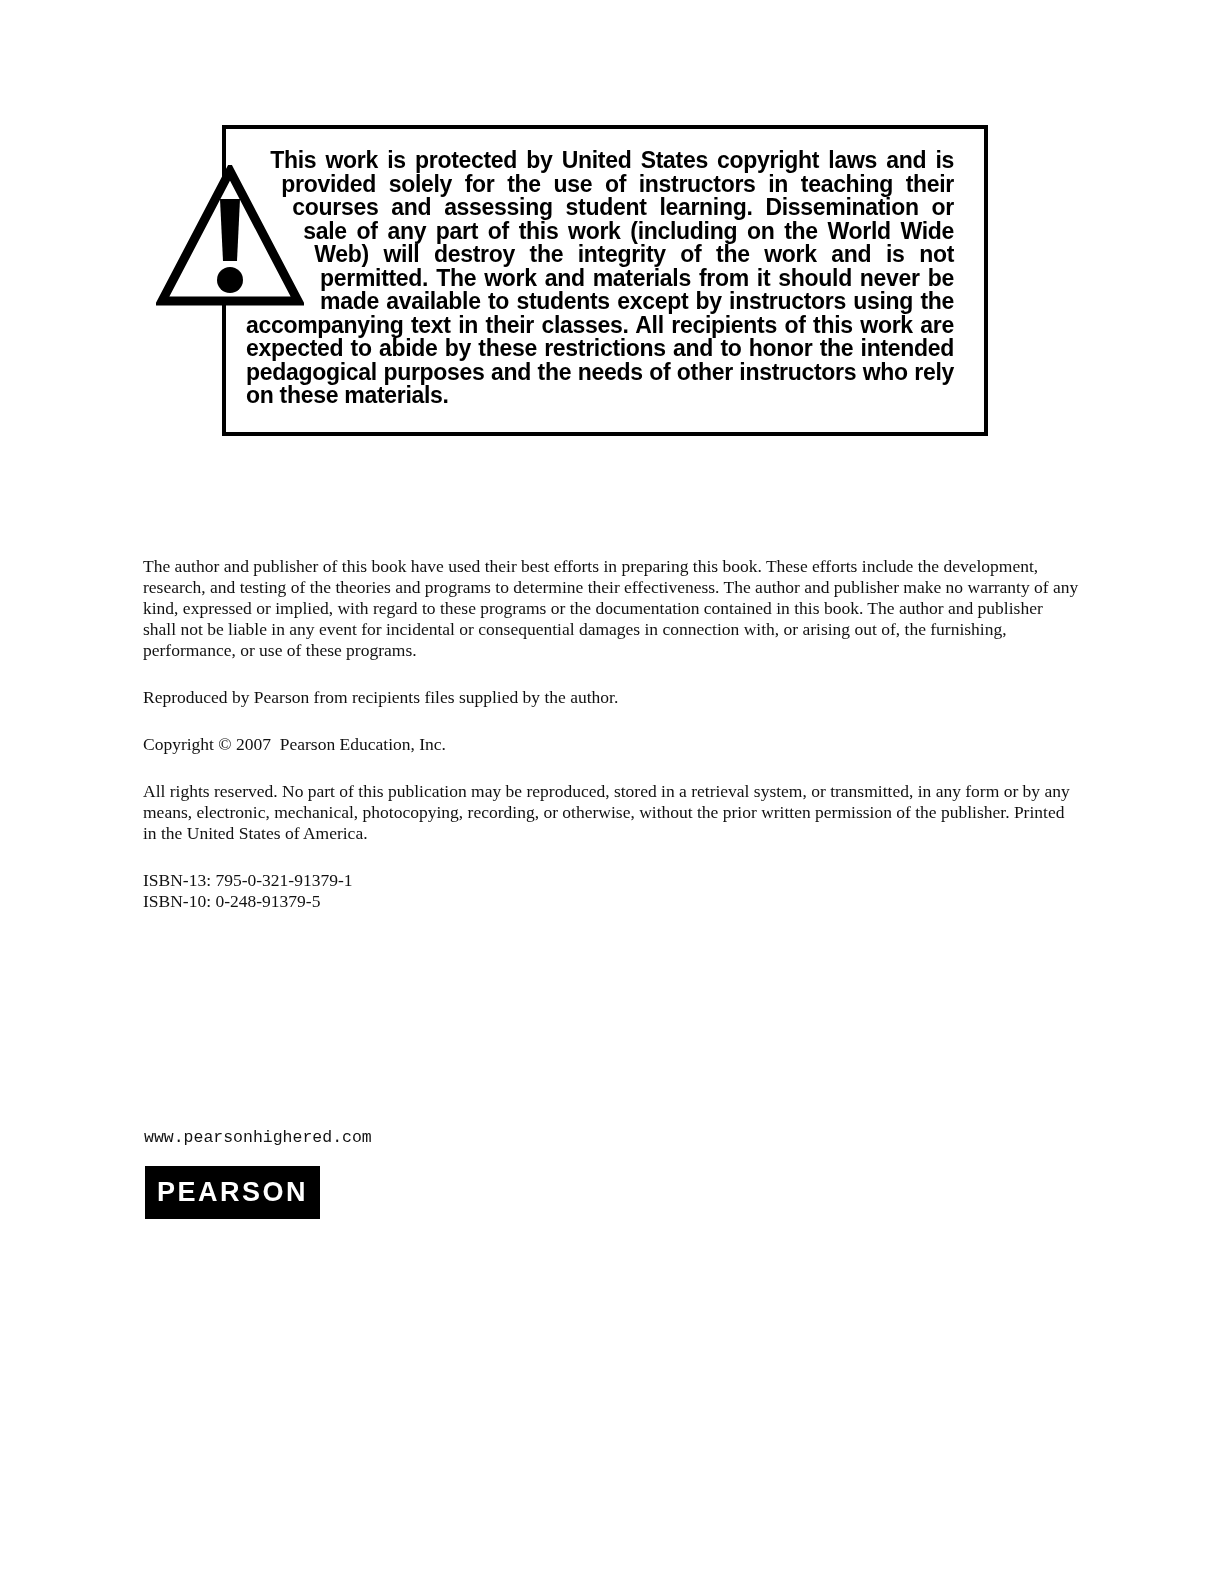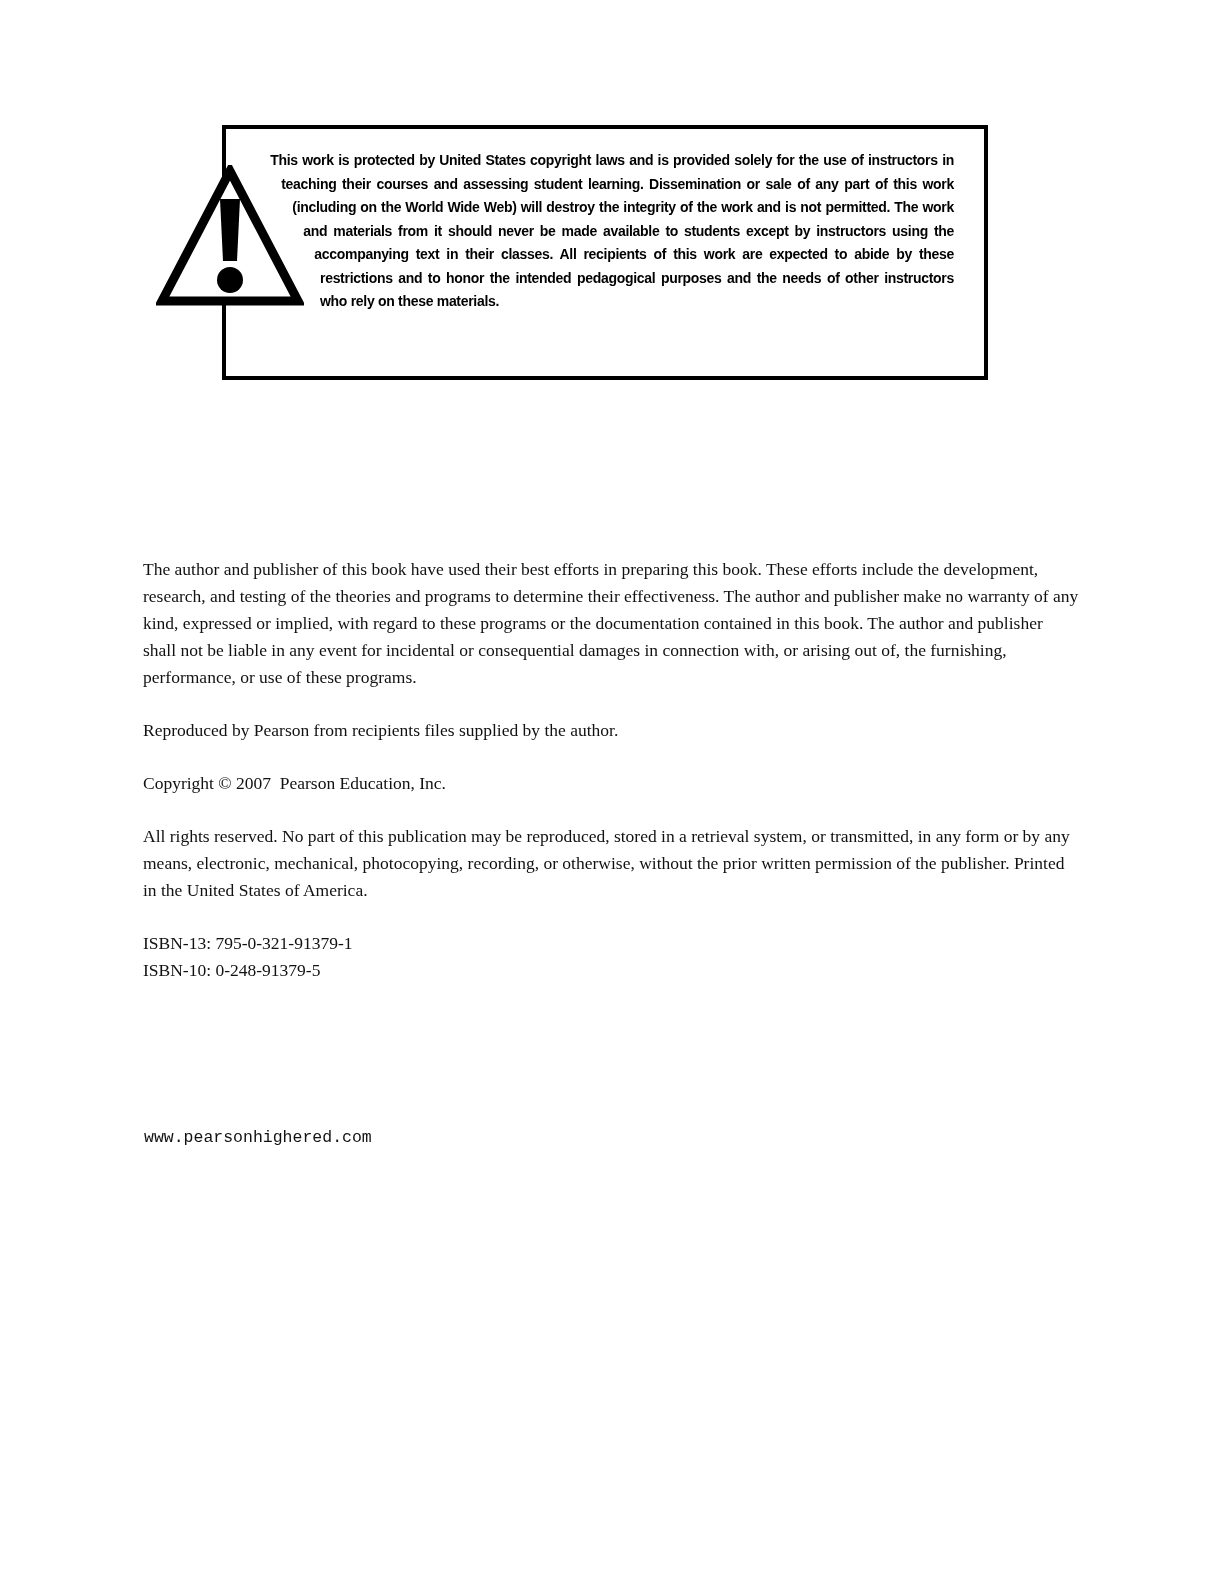--- a/index.html
+++ b/index.html
@@ -35,36 +35,36 @@
   .warning-spacer {
     float: left;
     width: 74px;
     height: 158px;
     shape-outside: polygon(0 0, 100% 100%, 0 100%);
     shape-margin: 12px;
   }
   .warning-text {
     font-family: "Liberation Sans", sans-serif;
     font-weight: 700;
-    font-size: 14px;
+    font-size: 23px;
     line-height: 23.5px;
     letter-spacing: -0.3px;
     text-align: justify;
     color: #000;
   }
 
   
   .main-text {
     position: absolute;
     left: 143px;
     top: 556px;
     width: 937px;
     font-family: "Liberation Serif", serif;
     font-size: 17.5px;
-    line-height: 27px;
+    line-height: 21px;
     color: #111;
   }
   .main-text p { margin-bottom: 26px; }
   .prewrap { white-space: pre-wrap; }
 
   
   .website {
     position: absolute;
     left: 144px;
     top: 1128px;
@@ -111,14 +111,17 @@
       <span class="prewrap">Copyright © 2007  Pearson Education, Inc.</span><br>
     </p>
     <p>All rights reserved. No part of this publication may be reproduced, stored in a retrieval system, or transmitted, in any form or by any means, electronic, mechanical, photocopying, recording, or otherwise, without the prior written permission of the publisher. Printed in the United States of America.</p>
     <p>
       <span>ISBN-13: 795-0-321-91379-1</span><br>
       <span>ISBN-10: 0-248-91379-5</span>
     </p>
   </div>
 
   <div class="website">www.pearsonhighered.com</div>
+  <div class="pearson-logo">
+    <span>PEARSON</span>
+  </div>
 
 </div>
 
 </body></html>

